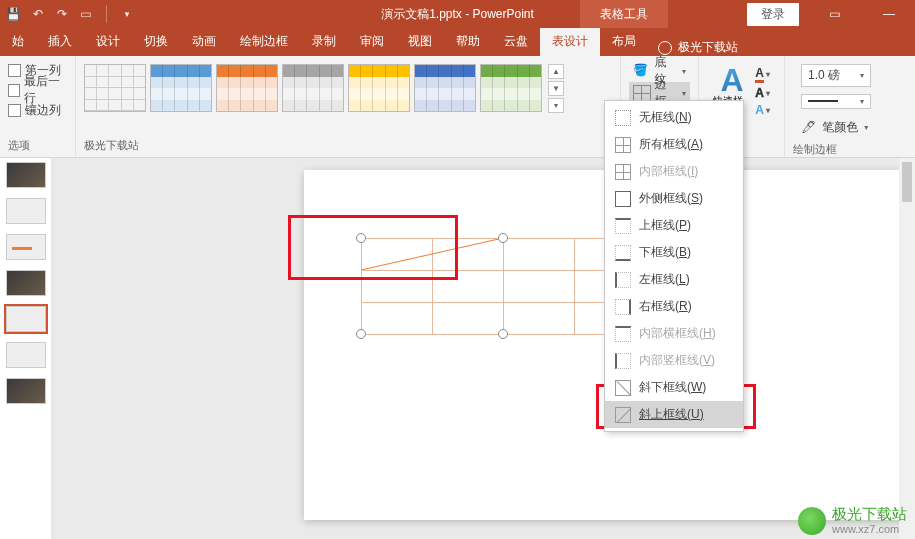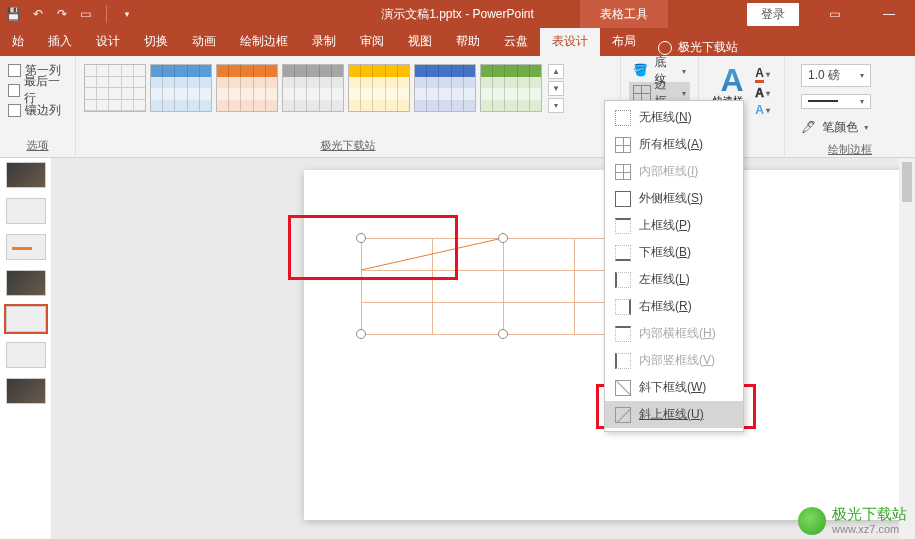--- a/index.html
+++ b/index.html
@@ -16,21 +16,21 @@
 .win-btn{width:36px;height:20px;display:flex;align-items:center;justify-content:center;}
 
 .ribbon-tabs{height:28px;background:#b7472a;display:flex;align-items:flex-end;color:#fff;padding-left:0;}
 .ribbon-tabs .tab{padding:6px 12px;cursor:pointer;font-size:12px;}
 .ribbon-tabs .tab.active{background:#f3f3f3;color:#b7472a;}
 .ribbon-tabs .tell-me{display:flex;align-items:center;gap:6px;padding:0 10px;}
 .ribbon-tabs .tell-me .bulb{width:14px;height:14px;border:1px solid #fff;border-radius:50%;position:relative;}
 
 .ribbon{height:102px;background:#f3f3f3;border-bottom:1px solid #d4d4d4;display:flex;position:relative;}
 .ribbon-group{border-right:1px solid #e1e1e1;padding:4px 8px 2px 8px;display:flex;flex-direction:column;justify-content:space-between;}
-.group-label{text-align:center;color:#666;font-size:11px;padding-bottom:2px;text-decoration:underline;}
+.group-label{color:#666;font-size:11px;padding-bottom:2px;}
 
 .checkbox-row{display:flex;align-items:center;gap:4px;height:20px;color:#444;}
 .checkbox-row .cb{width:13px;height:13px;border:1px solid #888;background:#fff;display:flex;align-items:center;justify-content:center;font-size:10px;color:#444;}
 
 .table-styles{display:flex;gap:4px;align-items:flex-start;padding-top:4px;}
 .style-swatch{width:62px;height:48px;border:1px solid #bbb;display:flex;flex-direction:column;}
 .style-swatch .row{flex:1;display:flex;}
 .style-swatch .row span{flex:1;border-right:1px solid rgba(0,0,0,.15);}
 .style-swatch .row span:last-child{border-right:none;}
 .style-swatch .hdr{background:currentColor;}

